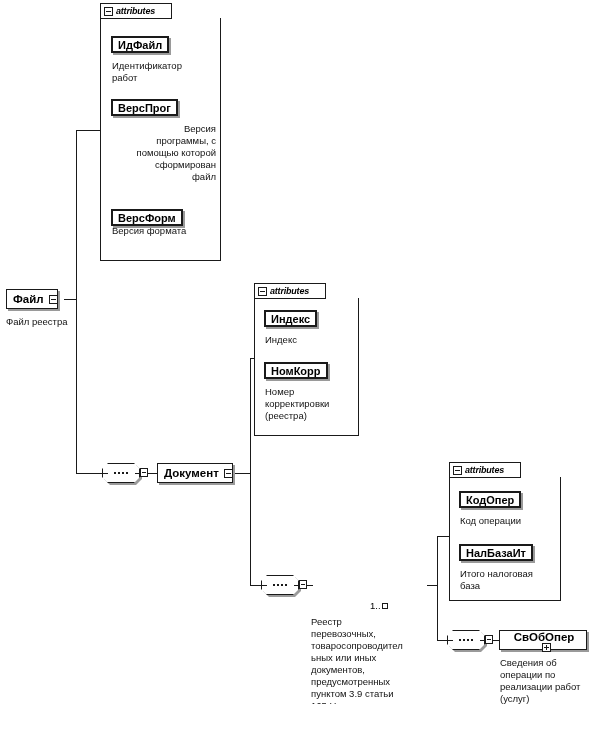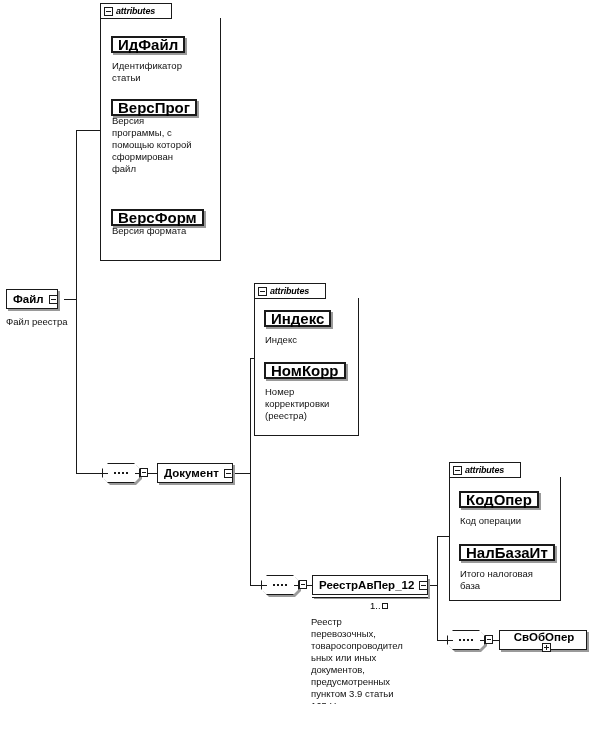--- a/index.html
+++ b/index.html
@@ -95,21 +95,21 @@
     position: absolute;
     box-sizing: border-box;
     border: 2px solid #1a1a1a;
     background: #ffffff;
     height: 17px;
     display: flex;
     align-items: center;
     justify-content: center;
     padding: 0 5px;
     font-weight: bold;
-    font-size: 15px;
+    font-size: 11px;
     white-space: nowrap;
     box-shadow: 2px 2px 0 0 #9a9a9a;
     z-index: 2;
   }
 
   
   .note {
     position: absolute;
     font-size: 9.5px;
     line-height: 12px;
@@ -231,26 +231,26 @@
     <span class="pm"></span>
     <span class="tab-label">attributes</span>
   </div>
   <div class="attr-topline" style="left:171px; top:18px; width:50px;"></div>
   <div class="attr-box" style="left:100px; top:18px; width:121px; height:243px;"></div>
 
   <div class="attr-chip" style="left:111px; top:36px;">
     <span>ИдФайл</span>
   </div>
   <div class="note" style="left:112px; top:60px; width:100px;">Идентификатор
-статьи</div>
+работ</div>
 
   <div class="attr-chip" style="left:111px; top:99px;">
     <span>ВерсПрог</span>
   </div>
-  <div class="note" style="left:112px; top:115px; width:104px;">Версия
+  <div class="note" style="left:112px; top:123px; width:104px;text-align:right;">Версия
 программы, с
 помощью которой
 сформирован
 файл</div>
 
   <div class="attr-chip" style="left:111px; top:209px;">
     <span>ВерсФорм</span>
   </div>
   <div class="note" style="left:112px; top:225px; width:106px;">Версия формата</div>
 
@@ -342,24 +342,20 @@
     <span class="dots">
         <i></i>
         <i></i>
         <i></i>
         <i></i>
       </span>
   </div>
   <div class="nub" style="left:299px; top:580px;"></div>
   <div class="line-h" style="left:307px; top:585px; width:6px;"></div>
 
-  <div class="node repeat" style="left:312px; top:575px; width:116px;">
-    <span class="node-label">РеестрАвПер_12</span>
-    <span class="pm node-pm"></span>
-  </div>
   <div class="card" style="left:370px; top:600px;">
     <span>1..</span><span class="inf"></span>
   </div>
   <div class="note" style="left:311px; top:616px; width:96px;">Реестр
 перевозочных,
 товаросопроводител
 ьных или иных
 документов,
 предусмотренных
 пунктом 3.9 статьи
@@ -379,14 +375,18 @@
         <i></i>
       </span>
   </div>
   <div class="nub" style="left:485px; top:635px;"></div>
   <div class="line-h" style="left:493px; top:640px; width:7px;"></div>
 
   <div class="node" style="left:499px; top:630px; width:88px;flex-direction:column;">
     <span class="node-label">СвОбОпер</span>
     <span class="pm plus node-pm"></span>
   </div>
+  <div class="note" style="left:500px; top:657px; width:96px;">Сведения об
+операции по
+реализации работ
+(услуг)</div>
 
 </div>
 
 </body></html>

